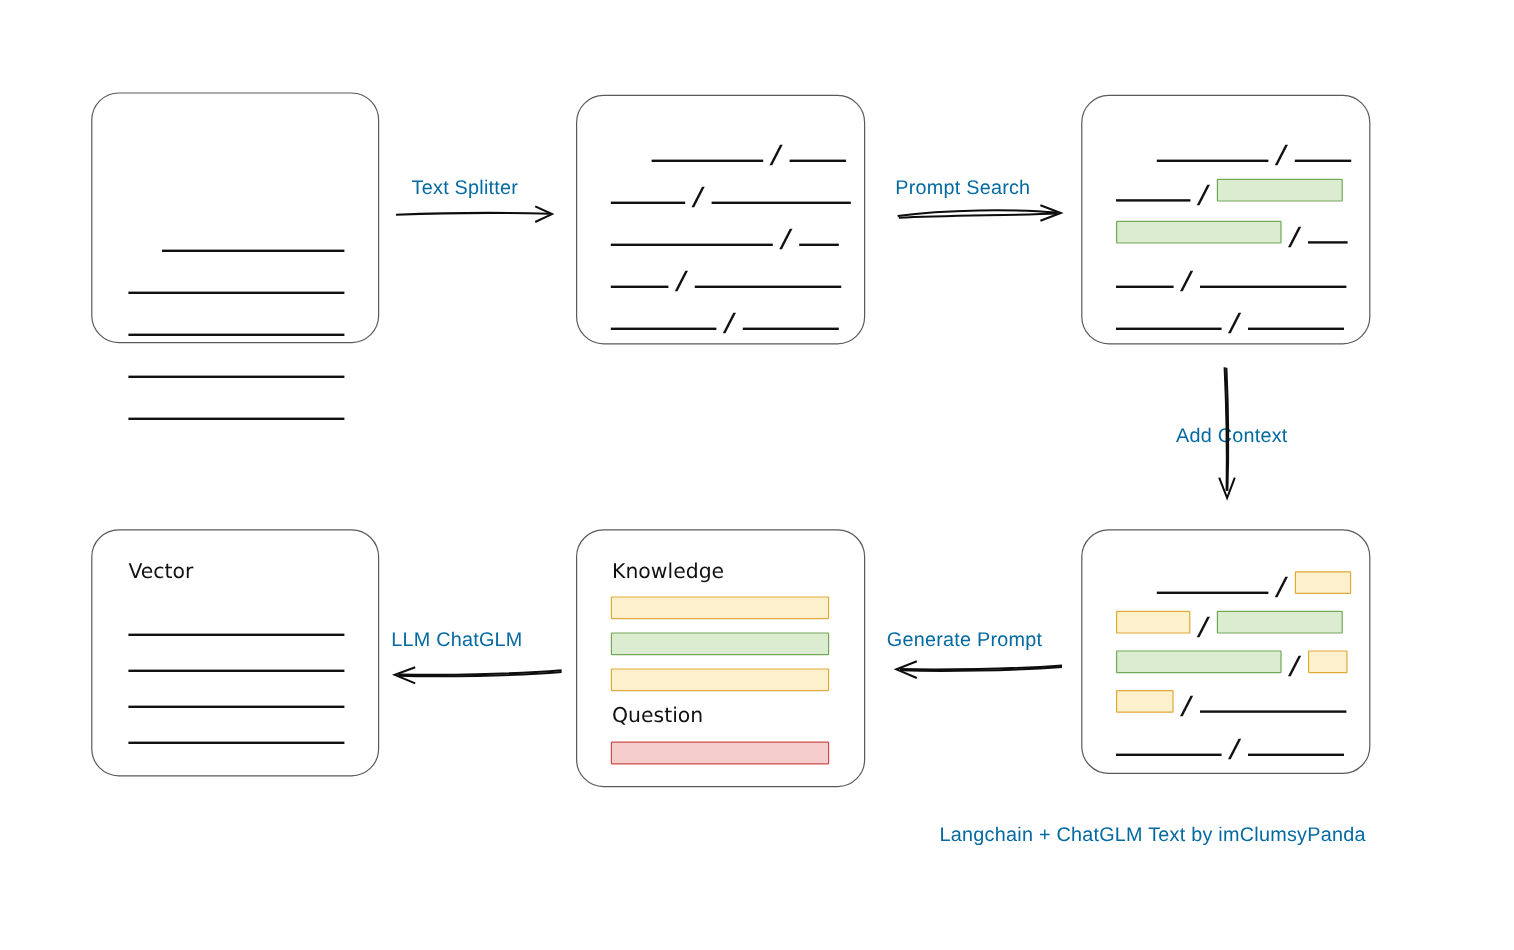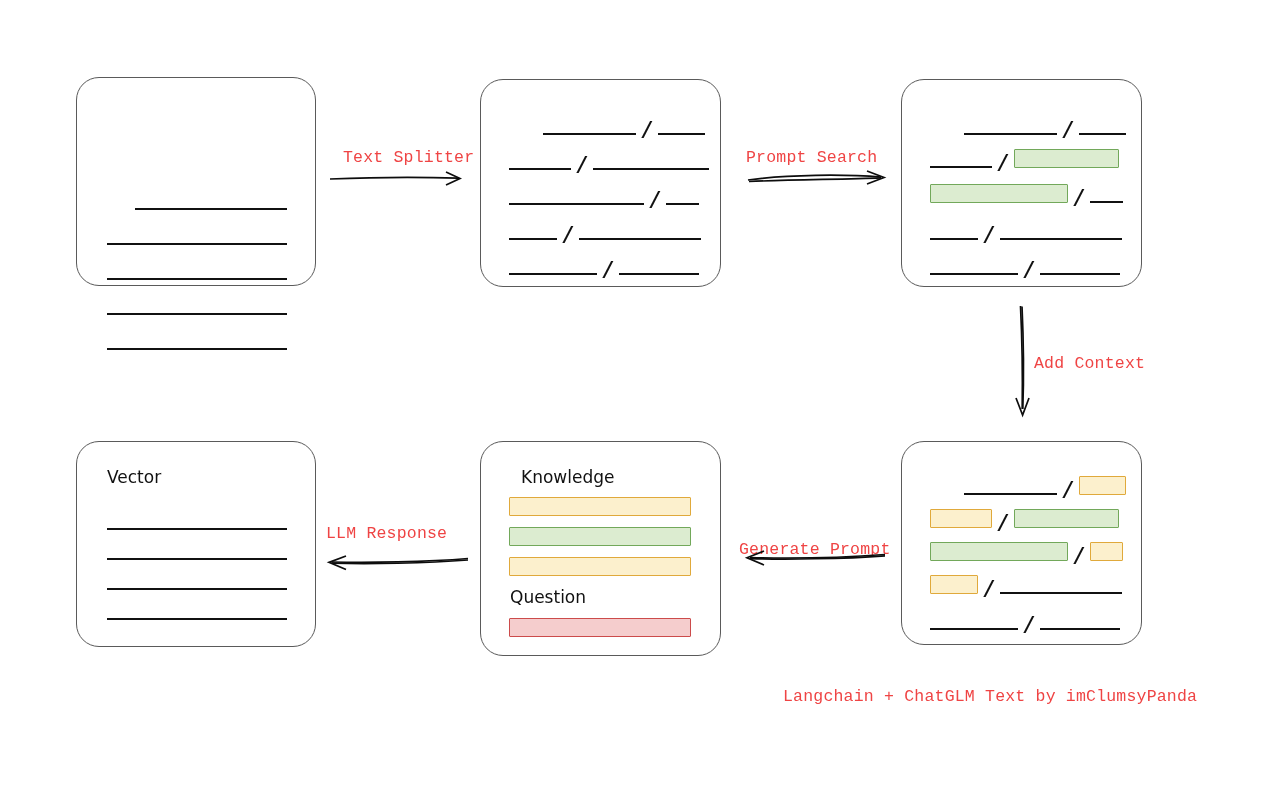--- a/index.html
+++ b/index.html
@@ -61,22 +61,22 @@
     border-style: solid;
     border-radius: 1px;
   }
   .chip.green  { background: #dcecd0; border-color: #72a85a; }
   .chip.yellow { background: #fcf0cd; border-color: #e0a93b; }
   .chip.red    { background: #f5cdcd; border-color: #cc4b4b; }
 
   
   .hand {
     position: absolute;
-    font-family: Liberation Mono, monospace;
-    color: #ef4444;
+    font-family: Liberation Sans, sans-serif;
+    color: #0369a1;
     white-space: nowrap;
     letter-spacing: 0.2px;
   }
   .card-title {
     position: absolute;
     font-family: "DejaVu Sans", sans-serif;
     font-size: 17px;
     color: #111111;
     white-space: nowrap;
   }
@@ -186,21 +186,21 @@
       <span class="seg" style="width:122px;"></span>
     </div>
     <div class="row" style="left:28px; top:173px;">
       <span class="seg" style="width:88px;"></span>
       <span class="slash">/</span>
       <span class="seg" style="width:80px;"></span>
     </div>
   </div>
 </div>
 
-<div class="hand arrow-label" style="left:1034px; top:354px;">Add Context</div>
+<div class="hand arrow-label" style="left:980px; top:354px;">Add Context</div>
 <svg class="arrow" style="left:1012px; top:305px;" width="26" height="114" viewBox="0 0 26 114">
   <path d="M8.5,1 C10.2,36 10.6,76 10.2,104" stroke-width="1.7"></path>
   <path d="M10.0,1.5 C11.6,36 11.8,76 10.8,104" stroke-width="1.7"></path>
   <path d="M4,93 L10.6,110 L17,93" stroke-width="1.7"></path>
 </svg>
 
 <div class="card" style="left:901px; top:441px; width:241px; height:204px;">
   <div class="rows">
     <div class="row" style="left:62px; top:31px;">
       <span class="seg" style="width:93px;"></span>
@@ -223,49 +223,49 @@
       <span class="seg" style="width:122px;"></span>
     </div>
     <div class="row" style="left:28px; top:166px;">
       <span class="seg" style="width:88px;"></span>
       <span class="slash">/</span>
       <span class="seg" style="width:80px;"></span>
     </div>
   </div>
 </div>
 
-<div class="hand arrow-label" style="left:739px; top:540px;">Generate Prompt</div>
+<div class="hand arrow-label" style="left:739px; top:524px;">Generate Prompt</div>
 <svg class="arrow" style="left:737px; top:544px;" width="150" height="24" viewBox="0 0 150 24">
   <path d="M148,10.5 C106,13.6 48,14.4 13,13.6" stroke-width="1.7"></path>
   <path d="M148,11.8 C106,15.0 48,15.6 13,14.6" stroke-width="1.7"></path>
   <path d="M27,7 L10,13.8 L27,21" stroke-width="1.7"></path>
 </svg>
 
 <div class="card" style="left:480px; top:441px; width:241px; height:215px;">
-  <div class="card-title" style="left:40px; top:25px;">Knowledge</div>
+  <div class="card-title" style="left:29px; top:25px;">Knowledge</div>
   <div class="rows">
     <div class="row" style="left:28px; top:52px;">
       <span class="chip yellow" style="width:182px;"></span>
     </div>
     <div class="row" style="left:28px; top:82px;">
       <span class="chip green" style="width:182px;"></span>
     </div>
     <div class="row" style="left:28px; top:112px;">
       <span class="chip yellow" style="width:182px;"></span>
     </div>
   </div>
   <div class="card-title" style="left:29px; top:145px;">Question</div>
   <div class="rows">
     <div class="row" style="left:28px; top:173px;">
       <span class="chip red" style="width:182px;"></span>
     </div>
   </div>
 </div>
 
-<div class="hand arrow-label" style="left:326px; top:524px;">LLM Response</div>
+<div class="hand arrow-label" style="left:326px; top:524px;">LLM ChatGLM</div>
 <svg class="arrow" style="left:318px; top:548px;" width="152" height="24" viewBox="0 0 152 24">
   <path d="M150,10.5 C108,14.0 50,15.0 14,14.0" stroke-width="1.7"></path>
   <path d="M150,12.0 C108,15.4 50,16.2 14,15.2" stroke-width="1.7"></path>
   <path d="M28,8 L11,14.4 L28,21.5" stroke-width="1.7"></path>
 </svg>
 
 <div class="card" style="left:76px; top:441px; width:240px; height:206px;">
   <div class="card-title" style="left:30px; top:25px;">Vector</div>
   <div class="rows">
     <div class="row" style="left:30px; top:66px;">

